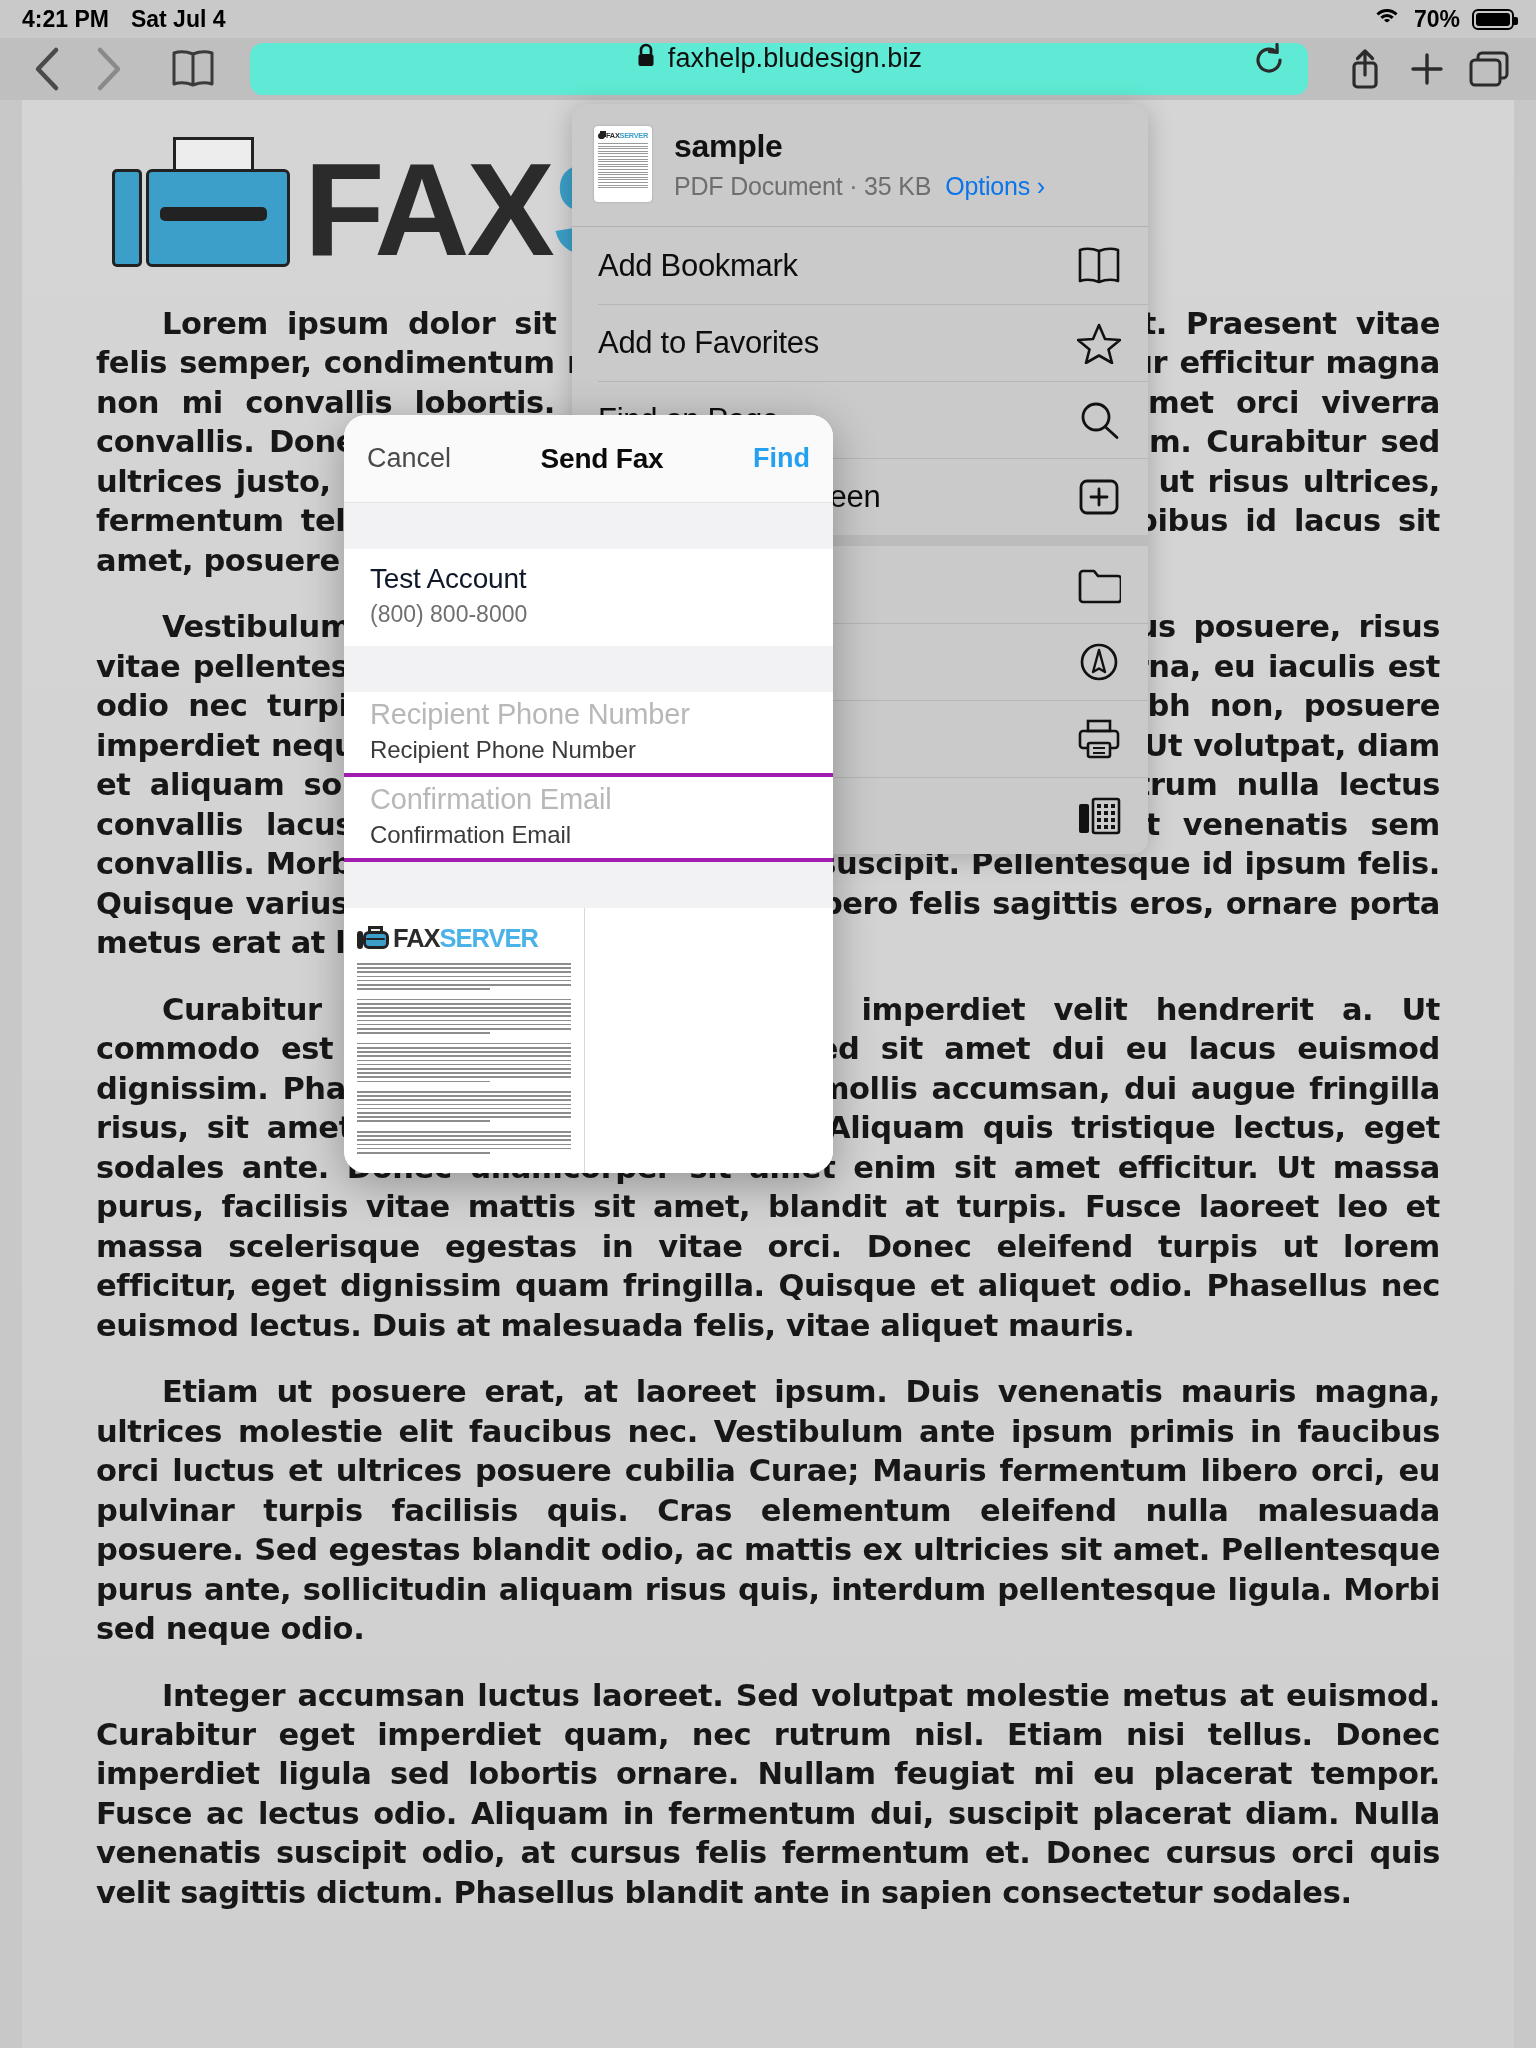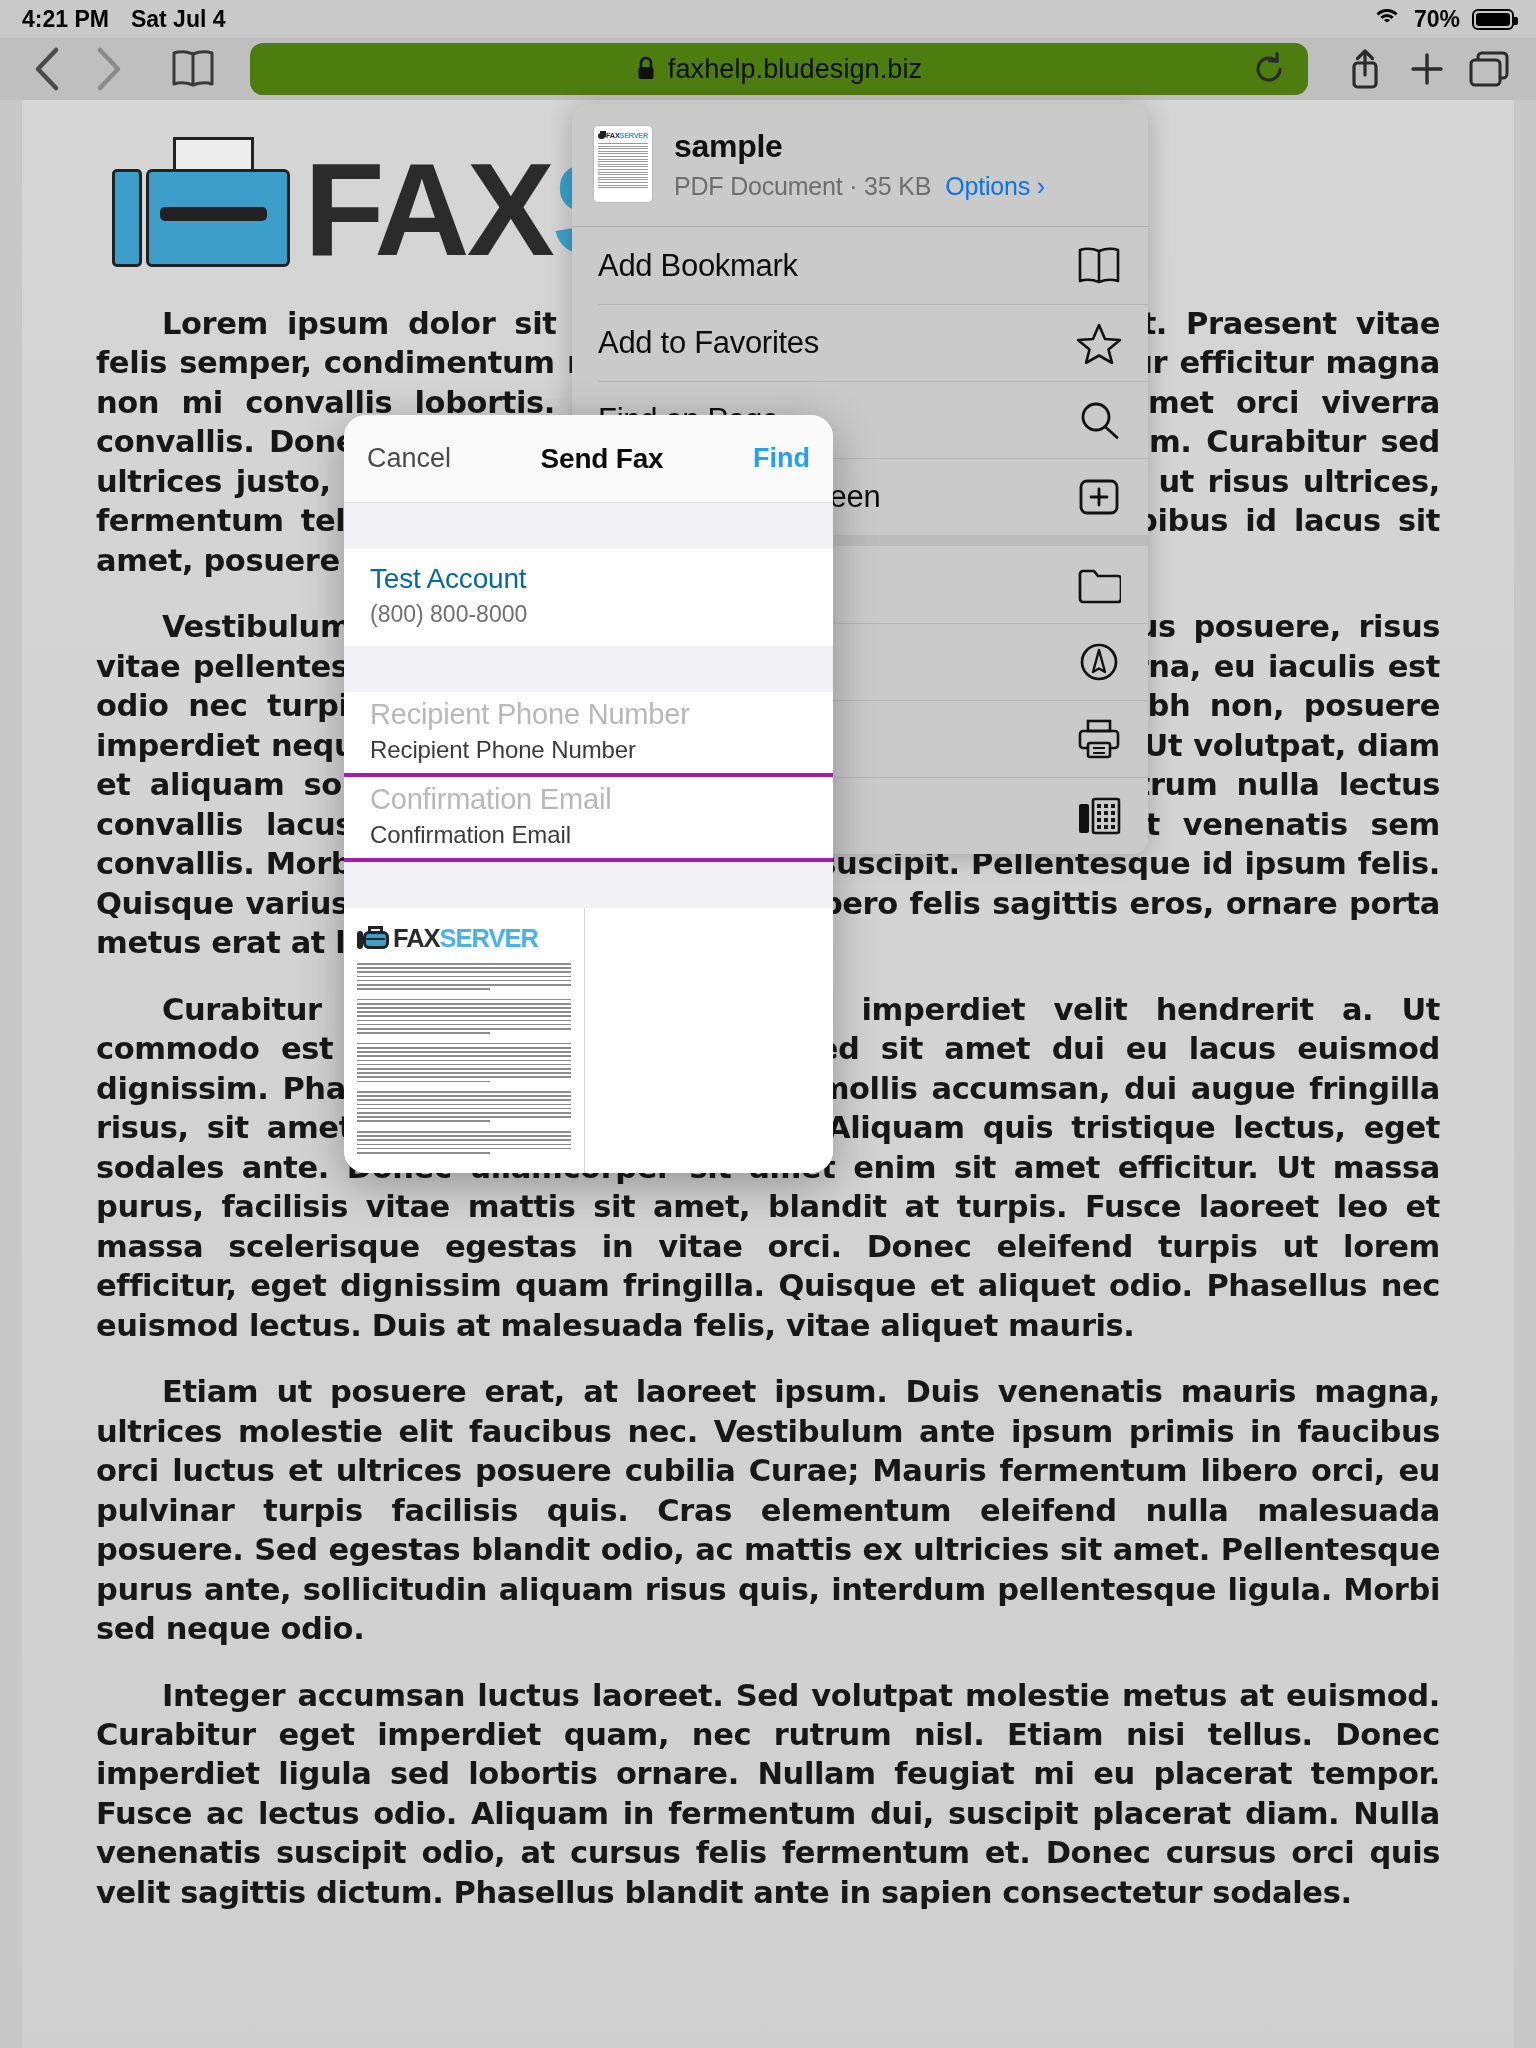--- a/index.html
+++ b/index.html
@@ -36,22 +36,22 @@
 
   
   .toolbar {
     position: absolute; top: 38px; left: 0; width: 1536px; height: 62px;
     background: #bfbfbf;
     display: flex; align-items: center; gap: 0px; padding: 0 16px;
   }
   .tbtn { width: 62px; height: 56px; display:flex; align-items:center; justify-content:center; }
   .urlbar {
     flex: 1; height: 52px; margin: 0 26px;
-    background: #4d7c0f; border-radius: 13px;
-    display: flex; align-items: center; justify-content: center; position: relative;
+    background: #5eead4; border-radius: 13px;
+    display: flex; justify-content: center; position: relative;
   }
   .urltext { font-size: 27px; color: #0f0f0f; letter-spacing: .1px; }
   .lockico { margin-right: 12px; display:flex; }
   .reload { position:absolute; right: 22px; }
   svg { display:block; }
 
   
   .page {
     position: absolute; top: 100px; left: 22px; width: 1492px; height: 1948px;
     background: linear-gradient(180deg,#d5d5d5 0%, #d2d2d2 60%, #cfcfcf 100%);
@@ -129,21 +129,21 @@
   .m-head {
     height: 88px; background: #fafafa;
     display: flex; align-items: center; padding: 0 23px;
     border-bottom: 1px solid #e3e3e3;
   }
   .m-cancel { font-size: 27px; color: #4a4a4a; }
   .m-title { font-size: 28px; font-weight: 700; color: #0b0b0b; margin: 0 auto; letter-spacing: -.2px; }
   .m-send { font-size: 27px; font-weight: 700; color: #23a0ef; }
   .m-band { height: 46px; background: #f2f2f5; }
   .m-acct { background: #fff; padding: 14px 26px 18px 26px; }
-  .m-acct-name { font-size: 28px; color: #0369a1; letter-spacing: -.2px; }
+  .m-acct-name { font-size: 28px; color: #0f172a; letter-spacing: -.2px; }
   .m-acct-num { font-size: 23px; color: #6f6f6f; margin-top: 6px; }
   .m-field { background:#fff; padding: 6px 26px 9px 26px; border-bottom: 4px solid #a21caf; }
   .m-ph { font-size: 29px; color: #b8b8b8; letter-spacing: -.2px; }
   .m-lbl { font-size: 24px; color: #3b3b3b; margin-top: 5px; letter-spacing: -.1px; }
   .m-preview { background:#fff; padding: 0; display:flex; }
   .pv-page { width: 241px; border-right: 1px solid #d8d8d8; padding: 16px 13px 10px 13px; }
   .pv-blank { flex: 1; }
   .pv-logo { display:flex; align-items:center; gap:4px; margin-bottom: 10px; }
   .pv-fax { width: 32px; height: 24px; position:relative; }
   .pv-word { font-size: 25.5px; font-weight: 800; color: #2b2b2b; letter-spacing: -1px; }

